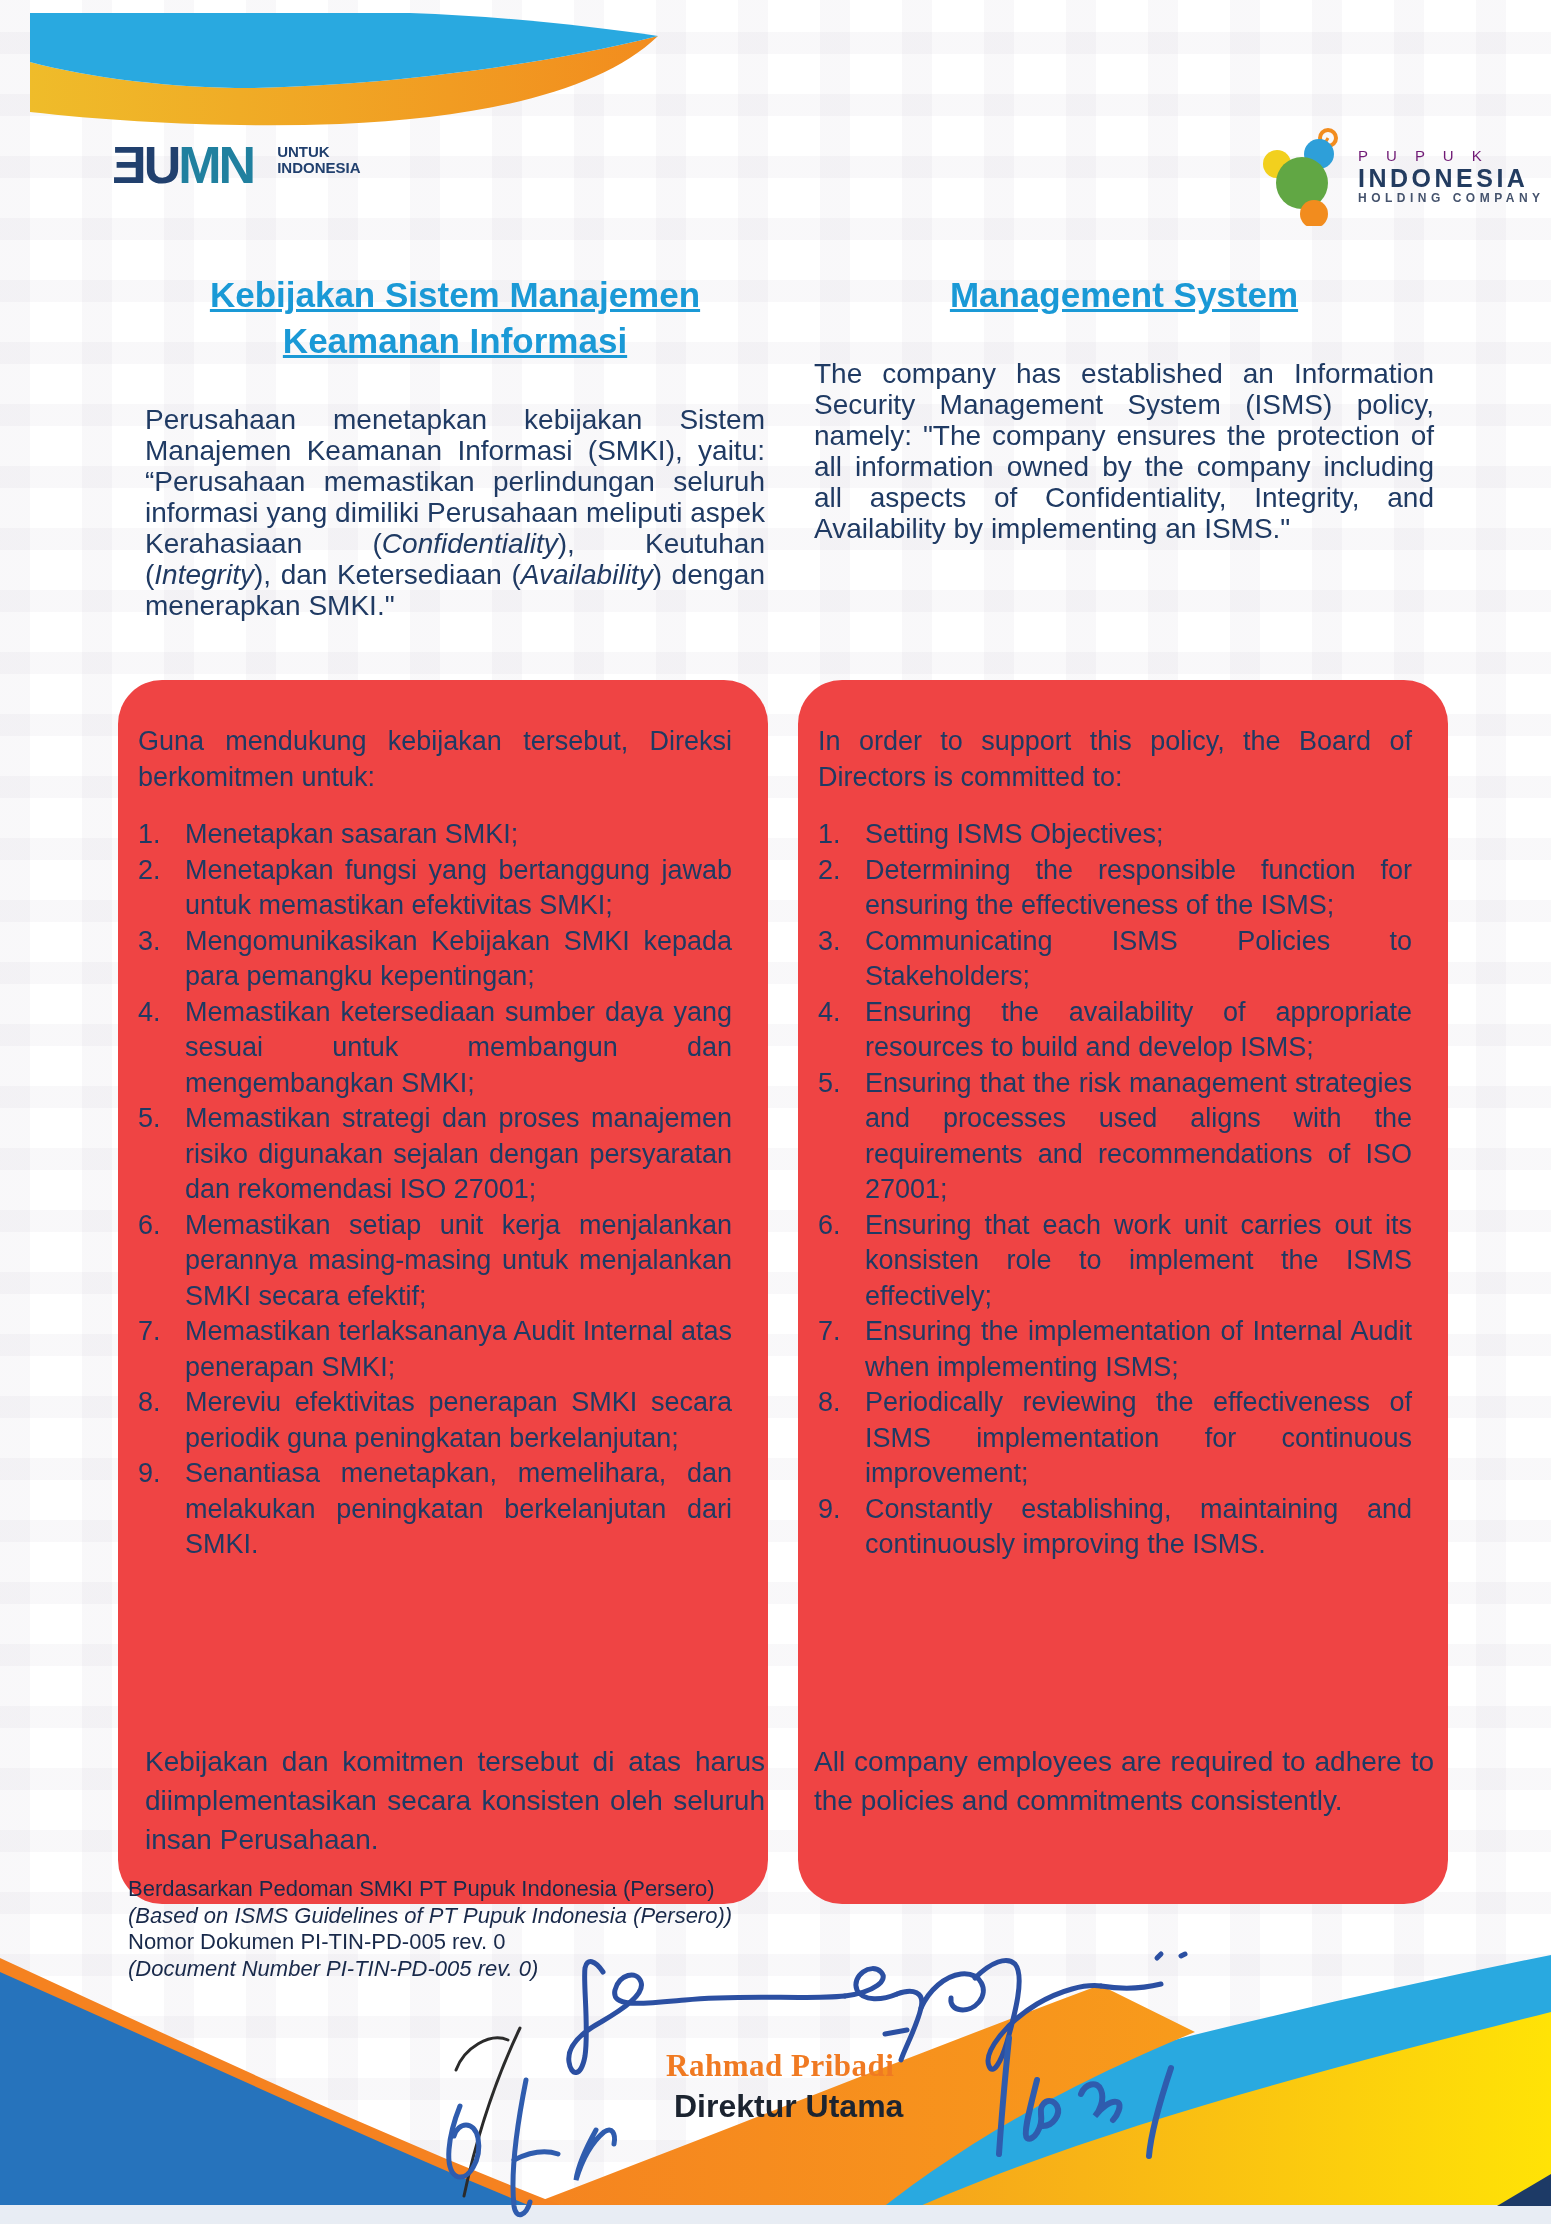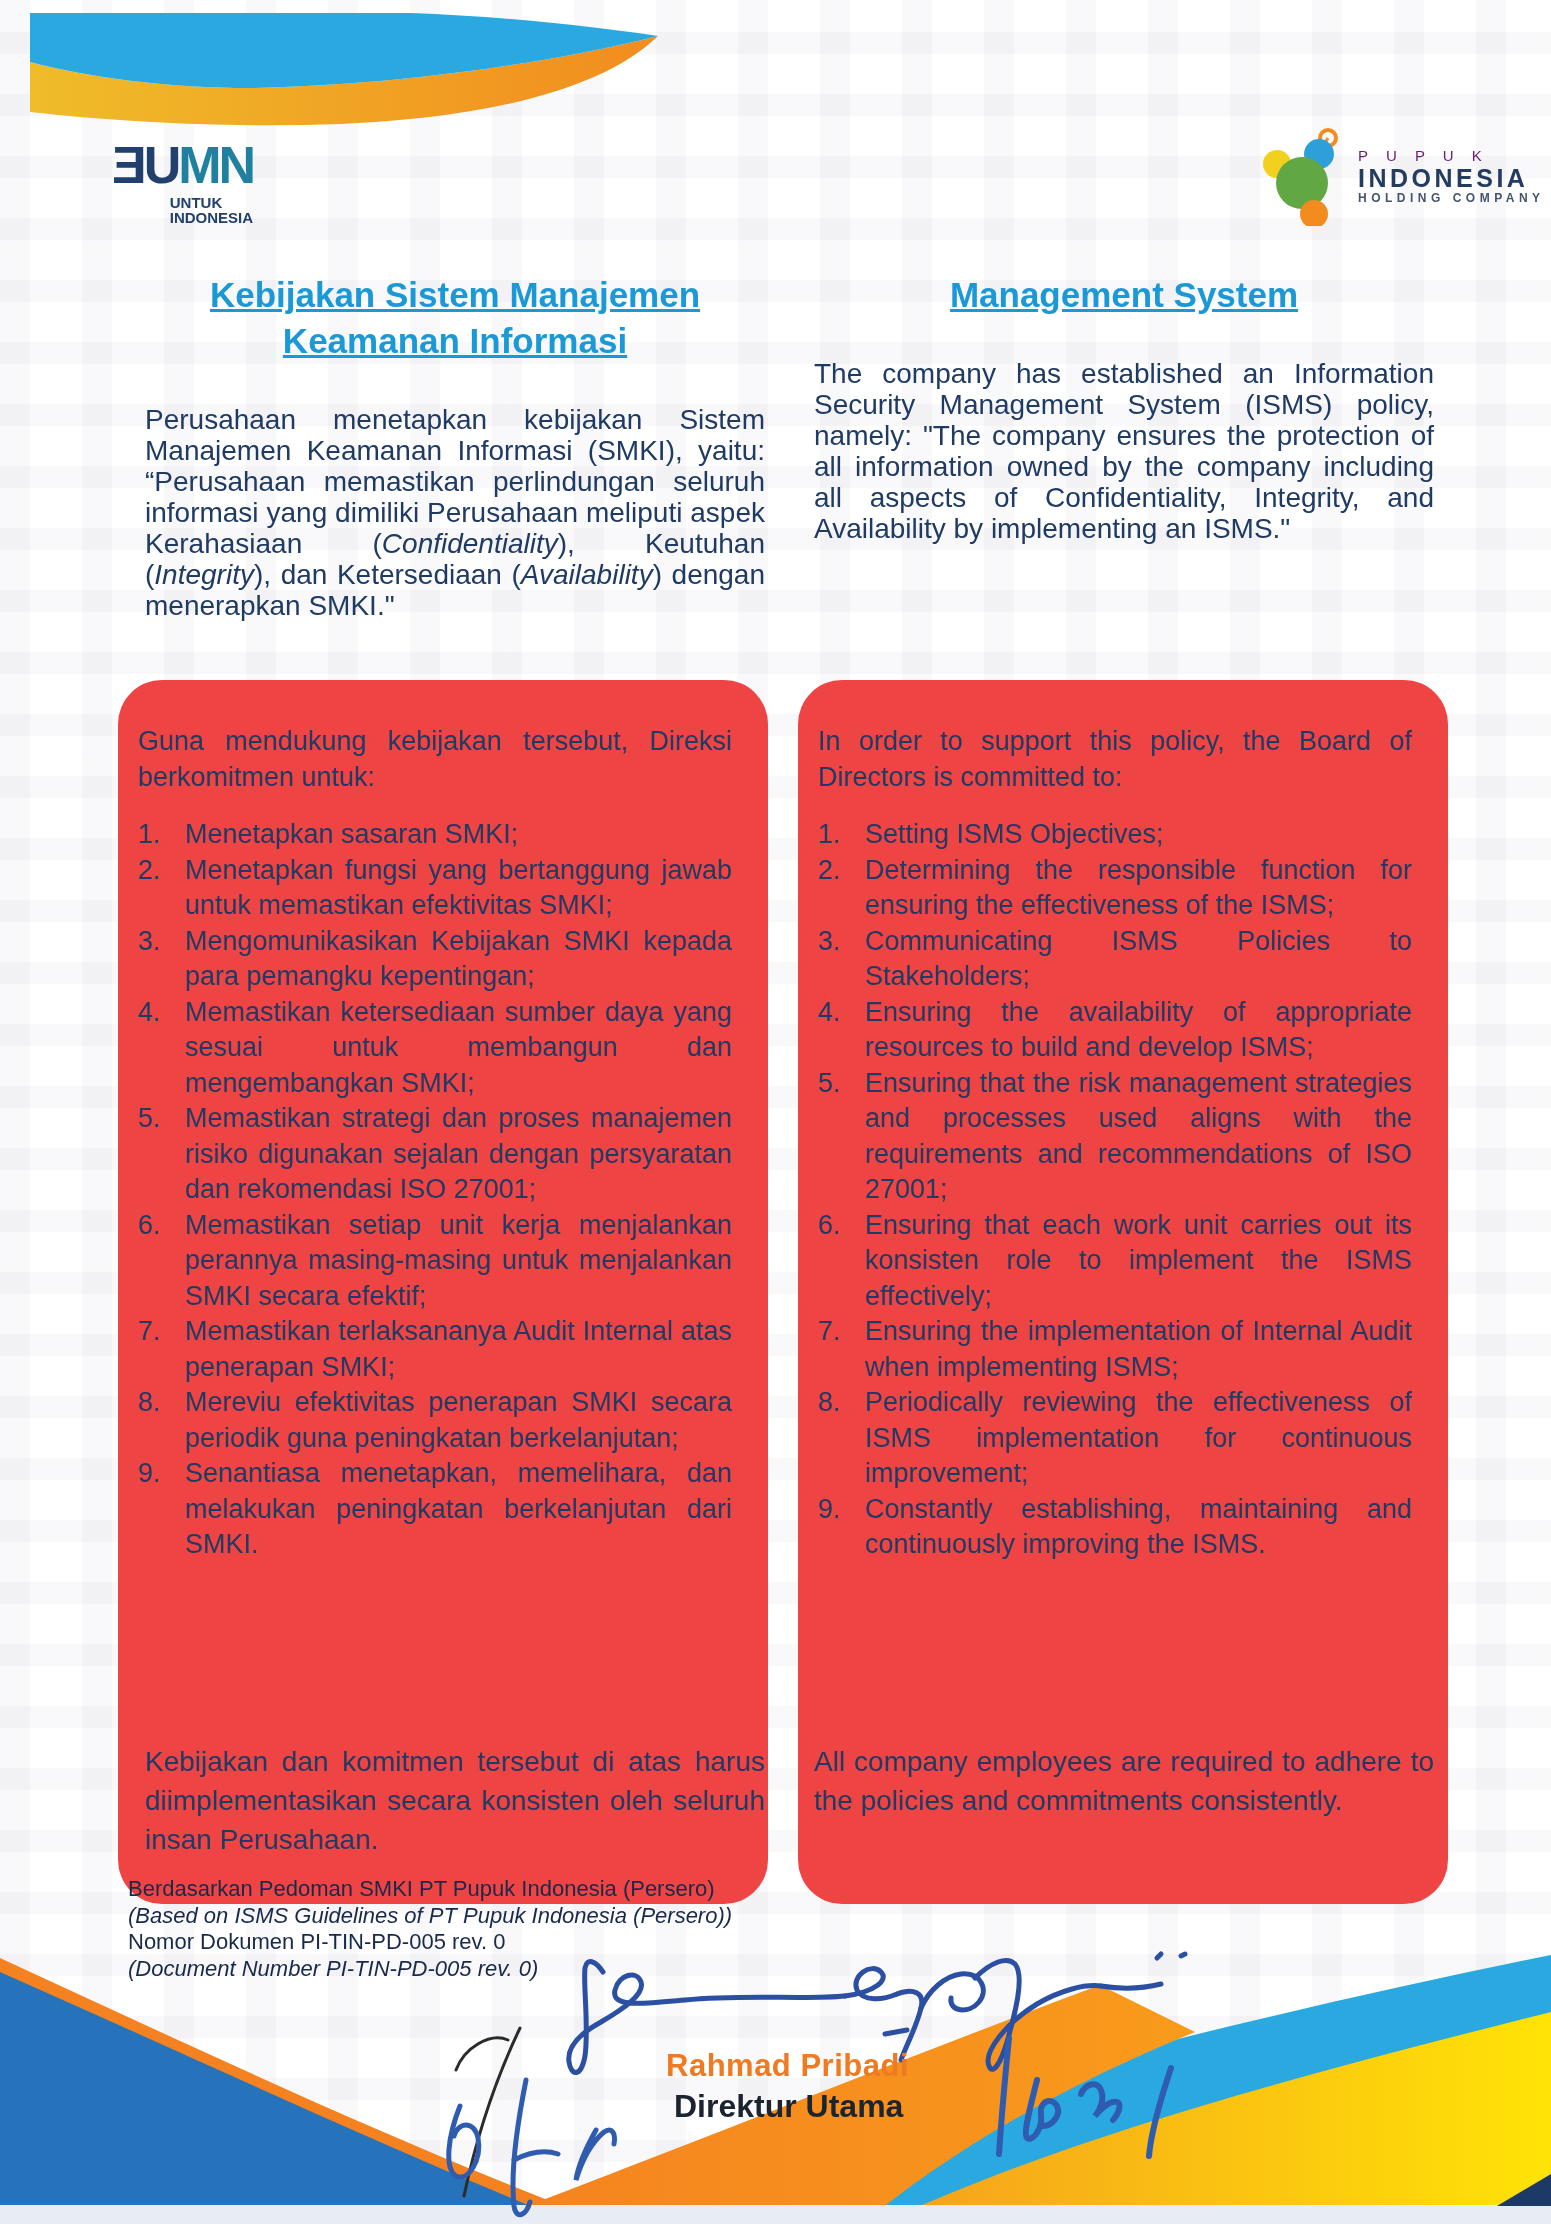--- a/index.html
+++ b/index.html
@@ -10,21 +10,21 @@
     color:#1f3a63;
   }
   .watermark{
     position:absolute;inset:0;z-index:0;pointer-events:none;
     background-image:
       repeating-linear-gradient(0deg, rgba(130,118,150,.05) 0 22px, transparent 22px 62px),
       repeating-linear-gradient(90deg, rgba(130,118,150,.05) 0 30px, transparent 30px 82px);
   }
   .abs{position:absolute;}
   
-  .bumn{left:112px;top:144px;display:flex;align-items:flex-end;gap:8px;z-index:2;flex-direction:column;}
+  .bumn{left:112px;top:144px;display:flex;gap:24px;z-index:2;}
   .bumn .word{font-size:52px;font-weight:800;letter-spacing:-3px;line-height:0.82;}
   .bumn .w1{color:#21406e;} .bumn .w2{color:#20809f;}
   .bumn .tag{font-size:15px;font-weight:700;color:#21406e;line-height:1.05;padding-bottom:2px;letter-spacing:0;}
   .pupuk{left:1256px;top:126px;display:flex;align-items:center;gap:10px;z-index:2;}
   .pupuk .txt{line-height:1;}
   .pupuk .l1{font-size:15px;letter-spacing:7px;color:#701a75;font-weight:500;}
   .pupuk .l2{font-size:25px;letter-spacing:3.5px;color:#233c60;font-weight:800;margin-top:3px;}
   .pupuk .l3{font-size:12px;letter-spacing:4.5px;color:#45536d;font-weight:600;margin-top:1px;}
   
   .colL{left:145px;width:620px;}
@@ -45,21 +45,21 @@
   .box ol{list-style:none;margin:0;padding:0;}
   .box li{display:flex;font-size:27px;line-height:35.5px;font-weight:500;}
   .box li .num{flex:0 0 47px;}
   .box li .itx{flex:1;text-align:justify;}
   
   .closing{top:1742px;font-size:28px;line-height:39px;text-align:justify;font-weight:500;z-index:1;}
   
   .refs{left:128px;top:1876px;width:680px;font-size:22px;line-height:26.5px;color:#18294a;z-index:2;}
   .refs .ital{font-style:italic;}
   
-  .sig-name{left:666px;top:2048px;font-size:31px;font-weight:800;color:#f07a22;z-index:3;letter-spacing:0.5px;}
+  .sig-name{left:666px;top:2048px;font-size:31px;font-weight:800;color:#f07a22;z-index:3;letter-spacing:0.5px;font-family:Liberation Serif, serif;}
   .sig-title{left:674px;top:2088px;font-size:32px;font-weight:600;color:#1c2430;z-index:3;}
   .sigsvg{z-index:3;}
   .bottom-decor{left:0;top:1950px;z-index:1;}
   .top-wave{left:0;top:0;z-index:1;}
 </style>
 </head>
 <body>
 
 <div class="watermark"></div>
 

